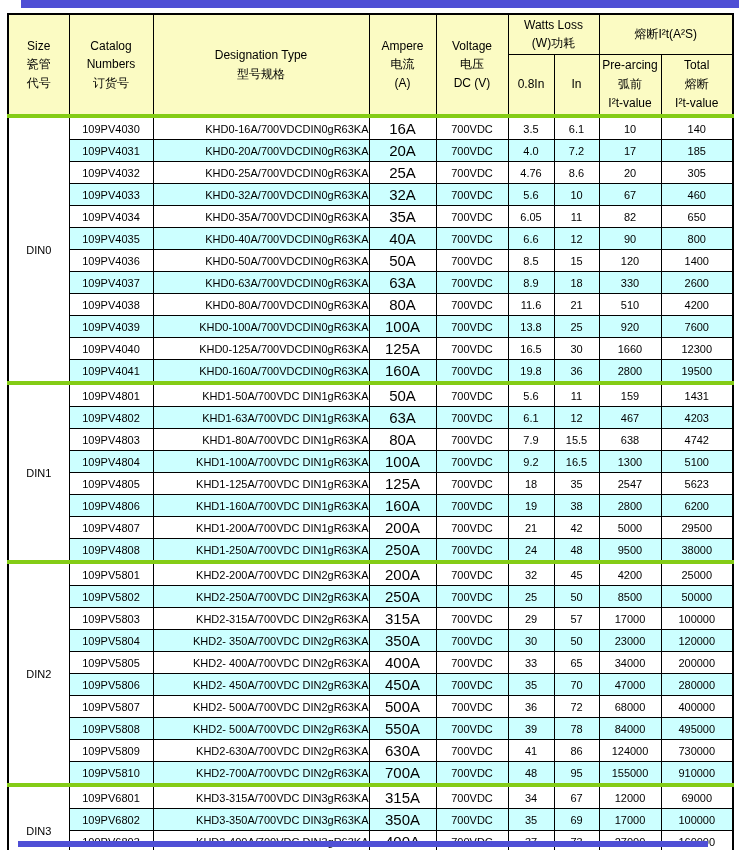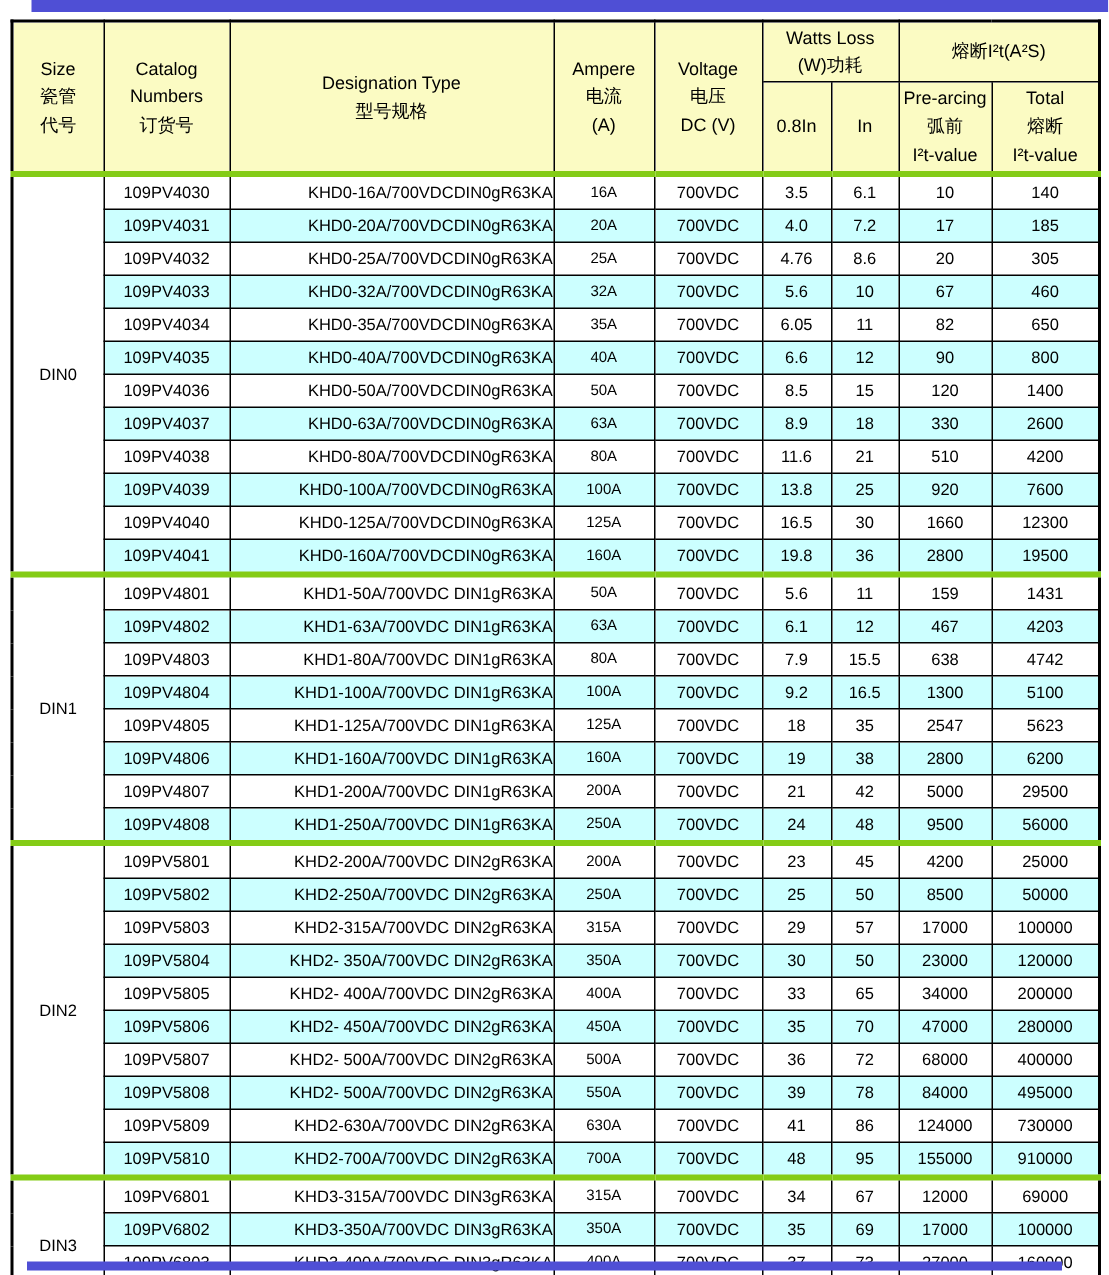--- a/index.html
+++ b/index.html
@@ -21,21 +21,21 @@
     overflow:hidden;
   }
   thead th {
     background:#fbfbc3; font-weight:normal; font-size:12px;
     white-space:pre-line; line-height:1.55;
   }
   thead tr.hrow1 { height:40px; }
   thead tr.hrow2 { height:62px; }
   tbody td { height:21px; font-size:11px; background:#ffffff; }
   tbody td.col-des { text-align:right; padding-left:8px; white-space:nowrap; }
-  tbody td.col-amp { font-size:10px; }
+  tbody td.col-amp { font-size:15px; }
   tbody td.size-cell { background:#ffffff; font-size:11px; }
   tbody tr.stripe td { background:#ccffff; }
   tbody tr.group-start td { border-top:4px solid #84cc16; }
 </style>
 </head>
 <body>
 
 <div class="page">
   <div class="accent-bar top"></div>
 
@@ -276,29 +276,29 @@
           <td class="col-tot">29500</td>
         </tr>
         <tr class="stripe">
           <td class="col-cat">109PV4808</td>
           <td class="col-des">KHD1-250A/700VDC DIN1gR63KA</td>
           <td class="col-amp">250A</td>
           <td class="col-volt">700VDC</td>
           <td class="col-w08">24</td>
           <td class="col-win">48</td>
           <td class="col-pre">9500</td>
-          <td class="col-tot">56000</td>
+          <td class="col-tot">38000</td>
         </tr>
         <tr class="group-start">
           <td class="size-cell" rowspan="10">DIN2</td>
           <td class="col-cat">109PV5801</td>
           <td class="col-des">KHD2-200A/700VDC DIN2gR63KA</td>
           <td class="col-amp">200A</td>
           <td class="col-volt">700VDC</td>
-          <td class="col-w08">23</td>
+          <td class="col-w08">32</td>
           <td class="col-win">45</td>
           <td class="col-pre">4200</td>
           <td class="col-tot">25000</td>
         </tr>
         <tr class="stripe">
           <td class="col-cat">109PV5802</td>
           <td class="col-des">KHD2-250A/700VDC DIN2gR63KA</td>
           <td class="col-amp">250A</td>
           <td class="col-volt">700VDC</td>
           <td class="col-w08">25</td>

